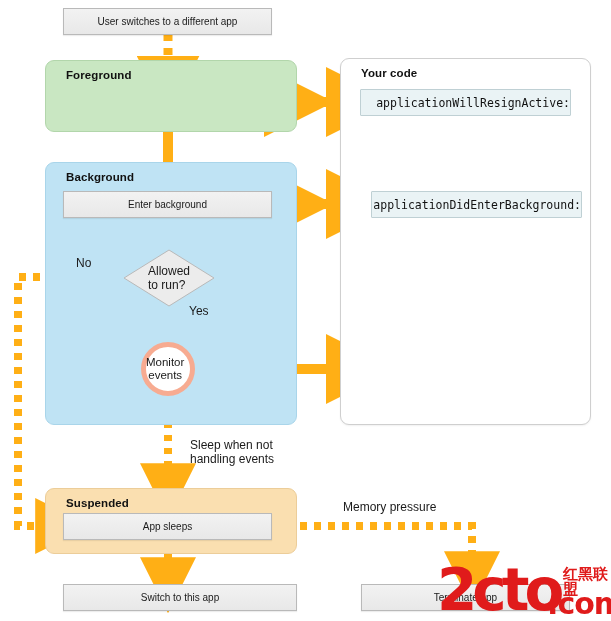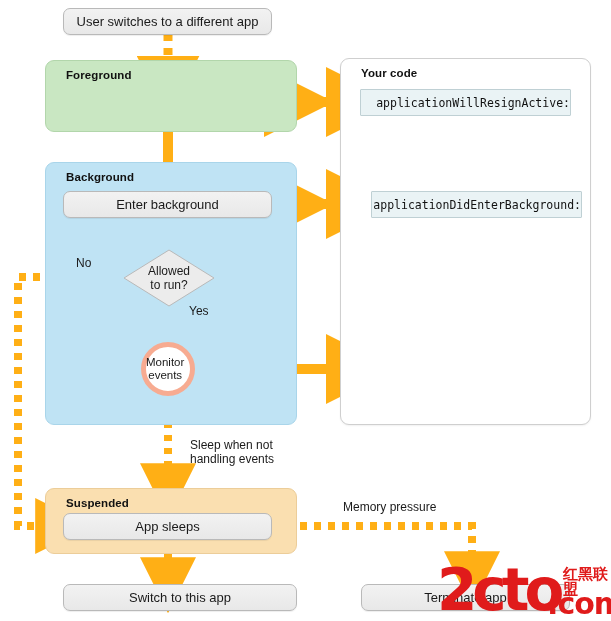--- a/index.html
+++ b/index.html
@@ -20,25 +20,25 @@
     width: 611px;
     height: 621px;
   }
   .abs { position: absolute; }
 
   
   .box {
     box-sizing: border-box;
     background: linear-gradient(#f2f2f2, #e8e8e8);
     border: 1px solid #b9b9b9;
-    border-radius: 7px;
+    border-radius: 0;
     display: flex;
     align-items: center;
     justify-content: center;
-    font-size: 13px;
+    font-size: 10px;
     color: #1a1a1a;
     text-align: center;
     box-shadow: 0 1px 1px rgba(0,0,0,0.07);
   }
 
   
   .panel {
     box-sizing: border-box;
     border-radius: 9px;
     border: 1px solid rgba(0,0,0,0.13);
@@ -94,21 +94,21 @@
     display: flex;
     align-items: center;
     justify-content: center;
   }
   .diamond-label {
     position: relative;
     z-index: 2;
     font-size: 12px;
     line-height: 14px;
     color: #1a1a1a;
-    text-align: center;
+    text-align: left;
   }
 
   
   .circle {
     box-sizing: border-box;
     border-radius: 50%;
     background: #ffffff;
     border: 5px solid #f7ab91;
     display: flex;
     align-items: center;

